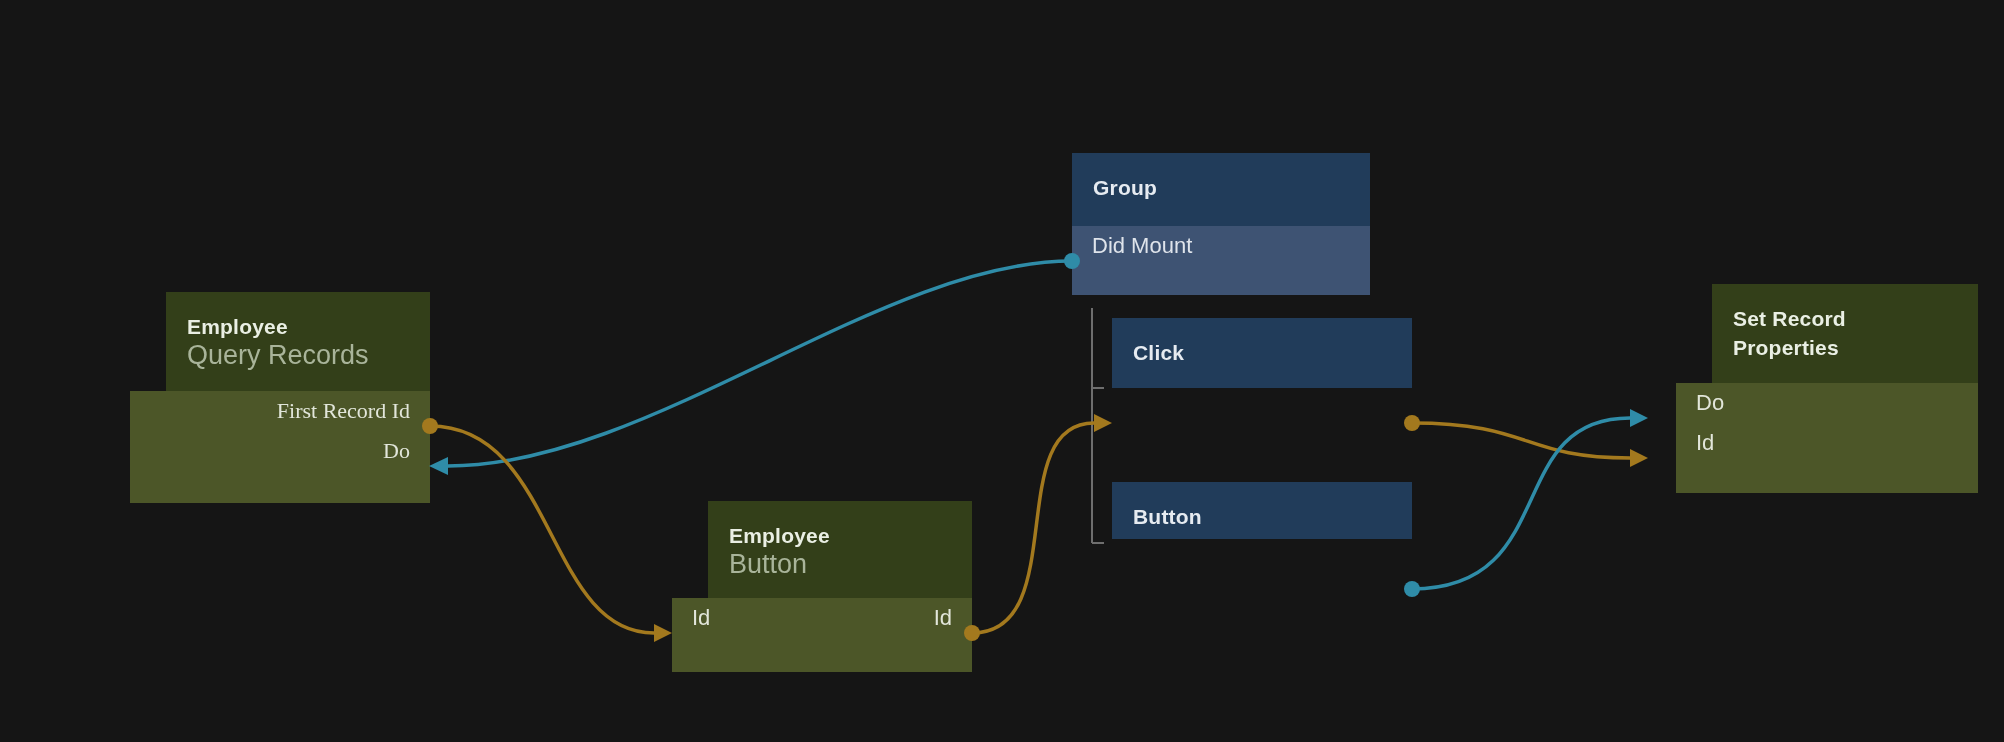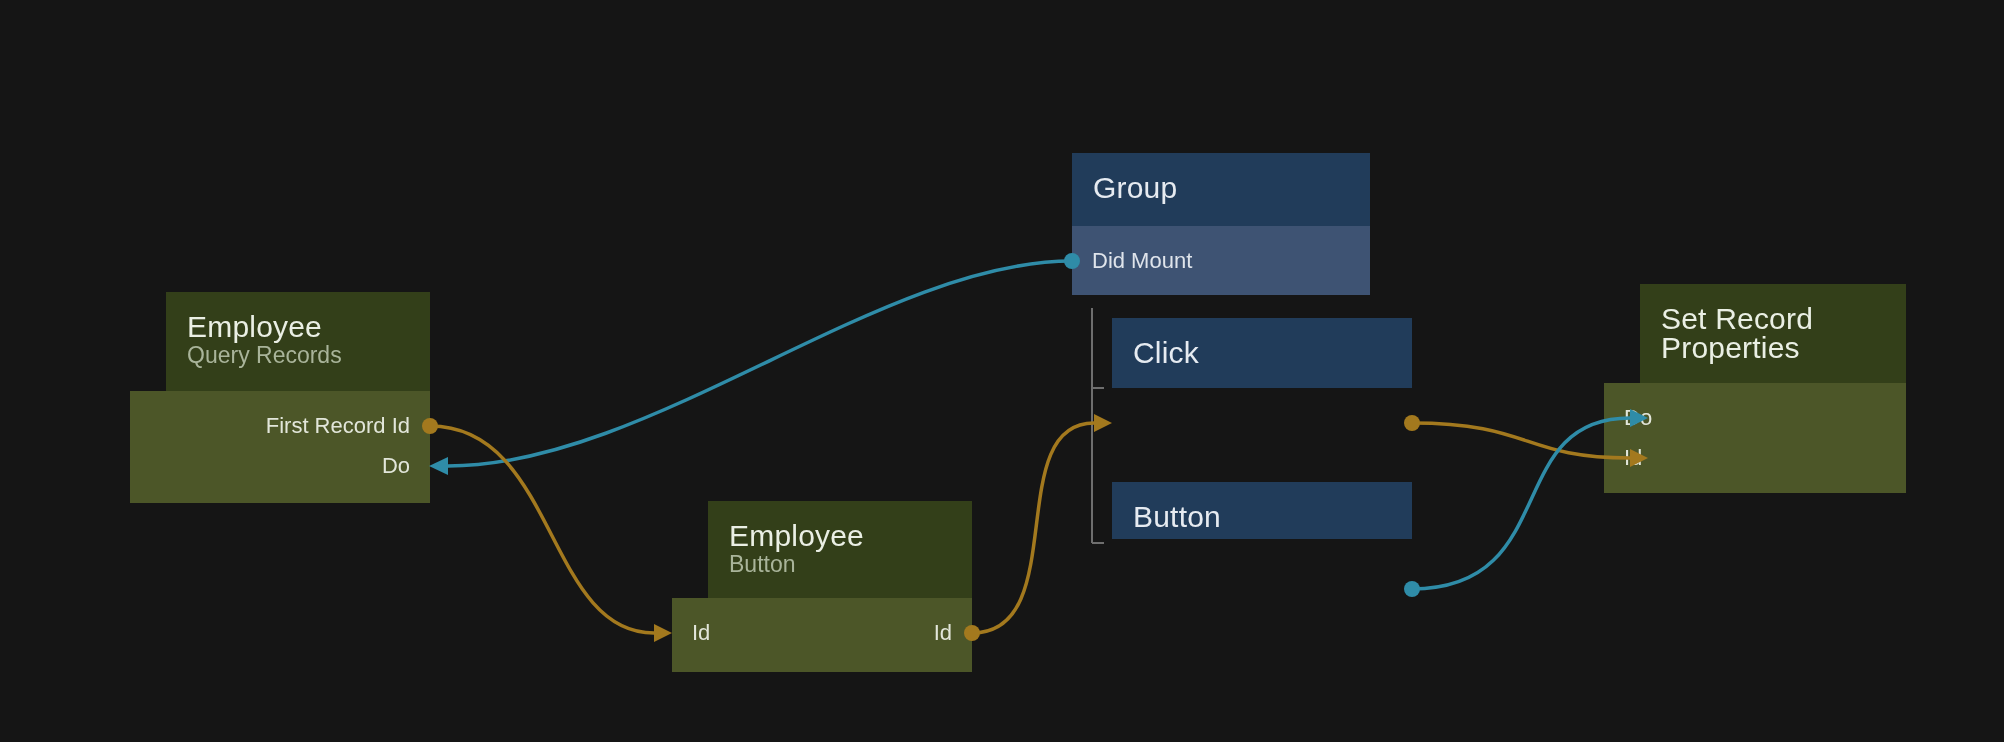--- a/index.html
+++ b/index.html
@@ -26,47 +26,47 @@
   .wire.signal { stroke: var(--c-signal, #2f8ca8); }
   .wire.data   { stroke: var(--c-data, #a3791e); }
   .arrow.signal, .dot.signal { fill: var(--c-signal, #2f8ca8); stroke: none; }
   .arrow.data,   .dot.data   { fill: var(--c-data, #a3791e); stroke: none; }
 
   .node {
     position: absolute; z-index: 2;
     display: flex; flex-direction: column;
   }
   .node .header { flex: 0 0 auto; padding: 20px 21px 0 21px; box-sizing: border-box; }
-  .node .body   { flex: 1 1 auto; padding-top: 15px; box-sizing: border-box; }
+  .node .body   { flex: 1 1 auto; box-sizing: border-box; }
 
   .node.green .header { background: var(--c-node-green-header, #333f19); margin-left: 36px; }
   .node.green .body   { background: var(--c-node-green-body, #4c5628); }
   .node.blue  .header { background: var(--c-node-blue-header, #213c5a); }
   .node.blue  .body   { background: var(--c-node-blue-body, #3e5373); }
 
   .title {
-    font-size: 30px; line-height: 29px; font-weight: 400;
+    font-size: 21px; line-height: 29px; font-weight: 700;
     color: var(--c-title-text, #eaefe4);
     letter-spacing: 0.2px;
   }
   .title.wrap { max-width: 200px; }
   .node.blue .title { color: var(--c-title-text-blue, #e6ebf1); }
   .subtitle {
-    font-size: 23px; line-height: 29px; font-weight: 400;
+    font-size: 27px; line-height: 29px; font-weight: 400;
     color: var(--c-subtitle-green, #a9b49a);
   }
   .row {
     height: 40px;
     display: flex; align-items: center;
     padding: 0 20px;
     font-size: 22px;
   }
   .node.green .row { color: var(--c-row-text-green, #e2e6da); }
   .node.blue  .row { color: var(--c-row-text-blue, #dfe4eb); }
-  .row.align-right { justify-content: flex-end; }
+  .row.align-right { justify-content: flex-end; font-family: Liberation Serif, serif; }
   .row.align-left  { justify-content: flex-start; }
   .row.split { justify-content: space-between; }
 </style>
 </head>
 <body>
 
 <div class="canvas">
 
   <div class="node green" style="left:130px; top:292px; width:300px; height:211px;">
     <div class="header" style="height:99px">
@@ -112,21 +112,21 @@
       <div class="subtitle">Button</div>
     </div>
     <div class="body">
       <div class="row split">
         <span>Id</span>
         <span>Id</span>
       </div>
     </div>
   </div>
 
-  <div class="node green" style="left:1604px; top:284px; width:302px; height:209px;">
+  <div class="node green" style="left:1676px; top:284px; width:302px; height:209px;">
     <div class="header" style="height:99px">
       <div class="title wrap">Set Record Properties</div>
     </div>
     <div class="body">
       <div class="row align-left">
         <span>Do</span>
       </div>
       <div class="row align-left">
         <span>Id</span>
       </div>

